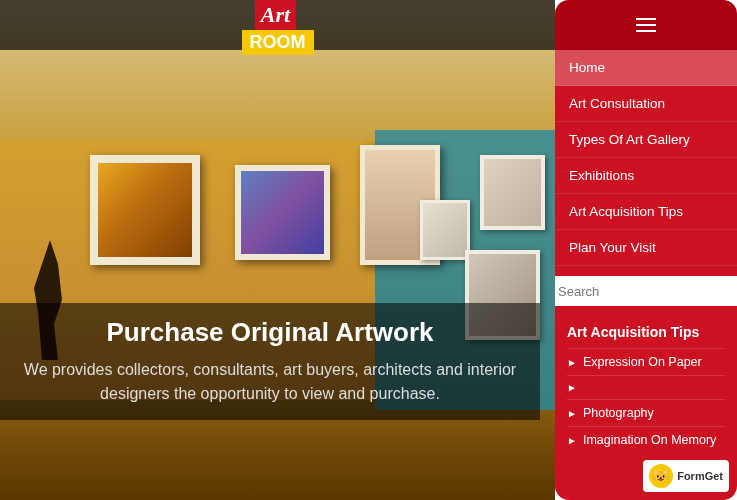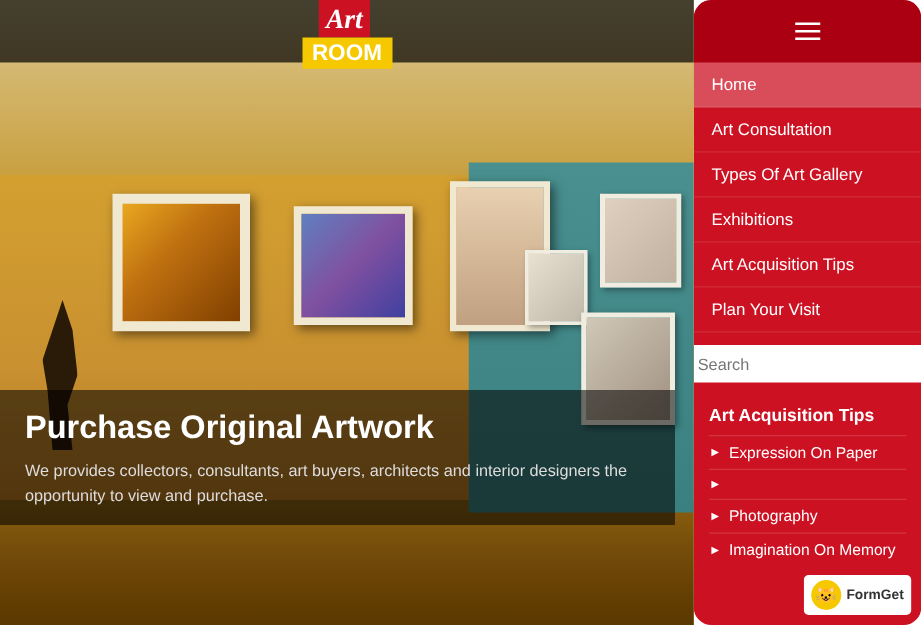--- a/index.html
+++ b/index.html
@@ -129,29 +129,30 @@
     }
 
     
     .hero-overlay {
       position: absolute;
       bottom: 80px; left: 0;
       width: 540px;
       background: rgba(0,0,0,0.55);
       padding: 14px 20px;
       z-index: 10;
+      text-align: center;
     }
     .hero-title {
       font-size: 26px;
       font-weight: bold;
       color: #fff;
       margin-bottom: 10px;
     }
     .hero-desc {
-      font-size: 13px;
+      font-size: 16px;
       color: #ddd;
       line-height: 1.5;
     }
 
     
     .sidebar {
       position: absolute;
       top: 0; right: 0;
       width: 182px; height: 500px;
       background: #cc1122;

